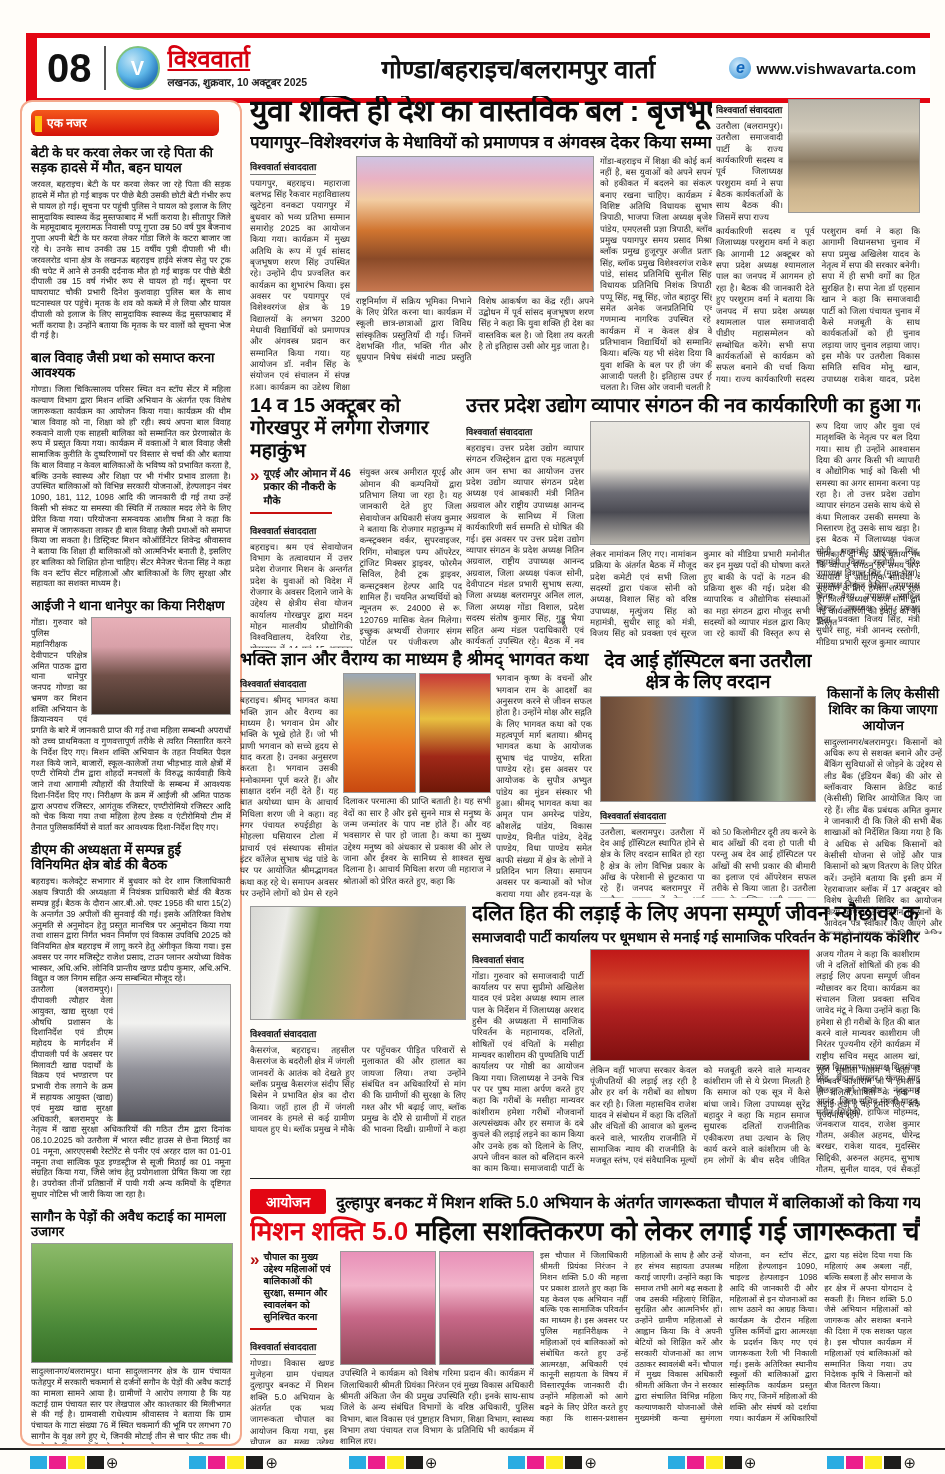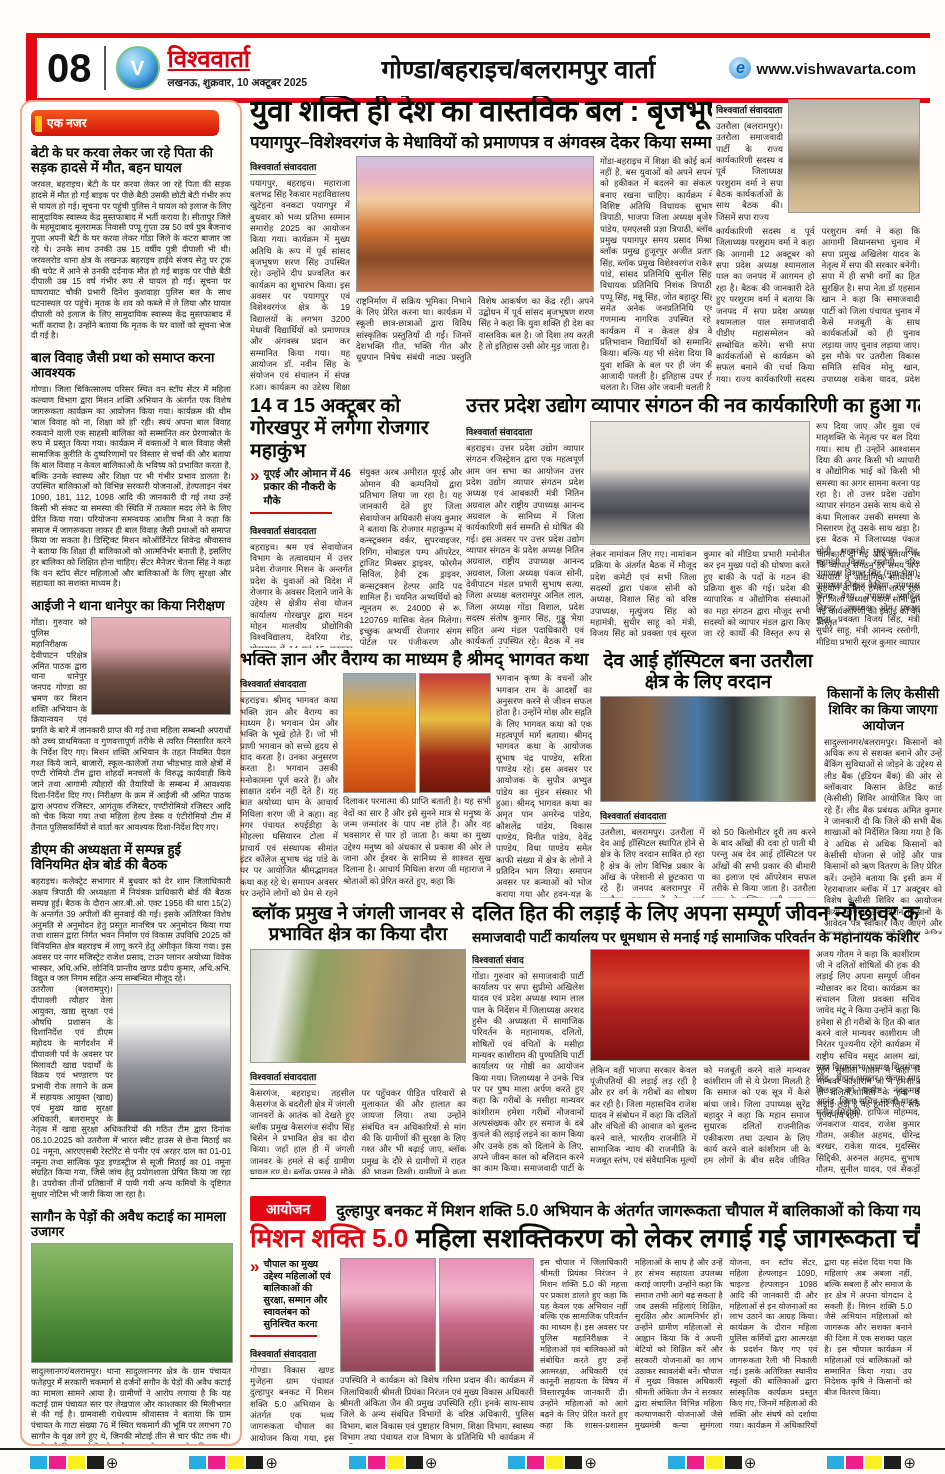--- a/index.html
+++ b/index.html
@@ -66,39 +66,39 @@
   .ugrid{display:grid;grid-template-columns:118px 220px 104px;gap:6px;margin-top:5px;}
   .ph-udyog{height:122px;background:linear-gradient(180deg,#e9e7e1 0%,#dfdbd3 38%,#6d6d75 58%,#4a4a52 74%,#b9b5ad 100%);}
   
   .a-bhagwat{left:240px;top:650px;width:352px;height:248px;}
   .a-bhagwat h1{font-size:17.5px;white-space:nowrap;line-height:1.1;}
   .bgrid{display:grid;grid-template-columns:98px 148px 96px;gap:5px;margin-top:4px;}
   .bphotos{display:flex;gap:3px;}
   .ph-bg1{width:72px;height:118px;background:linear-gradient(180deg,#9aa8b8 0%,#e8a830 32%,#e87820 62%,#c84810 100%);}
   .ph-bg2{width:72px;height:118px;background:linear-gradient(180deg,#c83838 0%,#e8c040 38%,#a02818 70%,#701808 100%);}
   
-  .a-deveye{left:600px;top:650px;width:216px;height:248px;}
+  .a-deveye{left:600px;top:650px;width:216px;height:248px;font-family:Liberation Serif, serif;}
   .a-deveye h1{font-size:19px;line-height:1.12;text-align:center;}
   .ph-deveye{height:104px;margin:3px 0;background:linear-gradient(90deg,#6a4a38 0%,#8a6548 22%,#4878a8 45%,#303838 62%,#98a890 84%,#786048 100%);}
   
   .a-kcc{left:824px;top:686px;width:118px;height:248px;}
   .a-kcc h1{font-size:13.2px;line-height:1.2;text-align:center;}
   
   .a-block{left:250px;top:902px;width:216px;height:272px;}
   .a-block h1{font-size:18.5px;line-height:1.15;text-align:center;}
   .ph-block{height:112px;margin:4px 0 3px;background:linear-gradient(100deg,#d8d8d4 0%,#ecece8 16%,#8aa060 30%,#b89a6a 54%,#988a6a 74%,#a89878 100%);}
   
   .a-dalit{left:472px;top:902px;width:448px;height:272px;}
   .a-dalit h1{font-size:20.5px;white-space:nowrap;line-height:1.1;}
   .a-dalit h2{font-size:13.8px;margin:2px 0 3px;white-space:nowrap;color:#0c0c0c;font-weight:bold;}
   .dgrid{display:grid;grid-template-columns:112px 220px 104px;gap:6px;}
   .ph-dalit{height:110px;background:linear-gradient(180deg,#c01818 0%,#d04028 30%,#b02020 56%,#801010 100%);}
   
   .a-mission{left:250px;top:1178px;width:670px;height:266px;}
-  .strip{display:flex;align-items:flex-end;gap:10px;border-top:1.5px solid #222;padding-top:17px;}
+  .strip{display:flex;align-items:center;gap:10px;border-top:1.5px solid #222;padding-top:10px;}
   .striplabel{background:#e30613;color:#fff;font-weight:bold;font-size:14px;padding:3px 16px;border-radius:2px;}
   .striphead{font-size:16px;font-weight:bold;color:#0c0c0c;white-space:nowrap;}
   .a-mission h1{font-size:26px;line-height:1.05;margin-top:4px;white-space:nowrap;}
   .redspan{color:#e30613;font-weight:bold;}
   .msgrid{display:grid;grid-template-columns:84px 194px 372px;gap:6px;margin-top:6px;}
   .msphotos{display:flex;gap:3px;}
   .ph-ms1,.ph-ms2{width:95px;height:112px;background:linear-gradient(180deg,#e890b8 0%,#f2b4ca 30%,#c86888 58%,#904858 100%);}
   .ph-police{width:138px;height:96px;float:right;margin:0 0 2px 4px;background:linear-gradient(180deg,#e8b0b8 0%,#d8a0a8 30%,#705048 60%,#403028 100%);}
   .ph-van{width:112px;height:136px;float:right;margin:0 0 2px 4px;background:linear-gradient(180deg,#dcdcdc 0%,#f2f2f0 28%,#92929a 62%,#585860 100%);}
   .ph-field{width:100%;height:118px;margin:2px 0 3px;background:linear-gradient(180deg,#8cba6a 0%,#68a048 40%,#4a8838 70%,#387028 100%);}
@@ -252,21 +252,20 @@
     <span class="byline">विश्ववार्ता संवाददाता</span>
     <div class="bd cols2" style="height:112px;">उतरौला, बलरामपुर। उतरौला में देव आई हॉस्पिटल स्थापित होने से क्षेत्र के लिए वरदान साबित हो रहा है क्षेत्र के लोग विभिन्न प्रकार के आँख के परेशानी से छुटकारा पा रहे हैं। जनपद बलरामपुर में उतरौला बाजार में देव आई हॉस्पिटल खुलने से चारों ओर खुशियों की लहर दौड़ पड़ी है लोगों को 50 किलोमीटर दूरी तय करने के बाद आँखों की दवा हो पाती थी परन्तु अब देव आई हॉस्पिटल पर आँखों की सभी प्रकार की बीमारी का इलाज एवं ऑपरेशन सफल तरीके से किया जाता है। उतरौला नगर के मस्जिद अली खान का कहना है कि देव आई हॉस्पिटल जबसे खुला उतरौला क्षेत्र के लोगों का सर्व कल्याण हो गया आँख में किसी प्रकार की दिक्कत होने पर तुरन्त इलाज हो जाता है तथा मरीजों को राहत मिल जाती है। हॉस्पिटल में मरीजों को मोतिया बिन्दु, सबलबाई, कार्निया एवं सभी प्रकार का सफल ऑपरेशन किया जाता है।</div>
   </section>
 
   <section class="art a-kcc">
     <h1>किसानों के लिए केसीसी शिविर का किया जाएगा आयोजन</h1>
     <div class="bd" style="margin-top:3px;">सादुल्लानगर/बलरामपुर। किसानों को अधिक रूप से सशक्त बनाने और उन्हें बैंकिंग सुविधाओं से जोड़ने के उद्देश्य से लीड बैंक (इंडियन बैंक) की ओर से ब्लॉकवार किसान क्रेडिट कार्ड (केसीसी) शिविर आयोजित किए जा रहे हैं। लीड बैंक प्रबंधक अमित कुमार ने जानकारी दी कि जिले की सभी बैंक शाखाओं को निर्देशित किया गया है कि वे अधिक से अधिक किसानों को केसीसी योजना से जोड़ें और पात्र किसानों को ऋण वितरण के लिए प्रेरित करें। उन्होंने बताया कि इसी क्रम में रेहराबाजार ब्लॉक में 17 अक्टूबर को विशेष केसीसी शिविर का आयोजन किया जाएगा। इस दौरान किसानों के आवेदन पत्र स्वीकार किए जाएंगे और पात्रता के अनुसार उन्हें किसान क्रेडिट कार्ड जारी किए जाएंगे। प्रबंधक ने किसानों से अपील की है कि वे आवश्यक दस्तावेजों के साथ शिविर स्थल पर पहुंचकर योजना का लाभ उठाएं।</div>
   </section>
 
   <section class="art a-block">
-    <h1>ब्लॉक प्रमुख ने जंगली जानवर से प्रभावित क्षेत्र का किया दौरा</h1>
     <div class="ph ph-block bimg"></div>
     <span class="byline">विश्ववार्ता संवाददाता</span>
     <div class="bd cols2" style="height:102px;">कैसरगंज, बहराइच। तहसील कैसरगंज के बदरौली क्षेत्र में जंगली जानवरों के आतंक को देखते हुए ब्लॉक प्रमुख कैसरगंज संदीप सिंह बिसेन ने प्रभावित क्षेत्र का दौरा किया। जहाँ हाल ही में जंगली जानवर के हमले से कई ग्रामीण घायल हुए थे। ब्लॉक प्रमुख ने मौके पर पहुँचकर पीड़ित परिवारों से मुलाकात की और हालात का जायजा लिया। तथा उन्होंने संबंधित वन अधिकारियों से मांग की कि ग्रामीणों की सुरक्षा के लिए गश्त और भी बढ़ाई जाए, ब्लॉक प्रमुख के दौरे से ग्रामीणों में राहत की भावना दिखी। ग्रामीणों ने कहा कि जनप्रतिनिधियों का मौके पर पहुँचना हमारे लिए भरोसा जगाने वाला कदम है।</div>
   </section>
 
   <section class="art a-dalit">
     <h1>दलित हित की लड़ाई के लिए अपना सम्पूर्ण जीवन न्यौछावर कर दिया</h1>
     <h2>समाजवादी पार्टी कार्यालय पर धूमधाम से मनाई गई सामाजिक परिवर्तन के महानायक कांशीराम की पुण्यतिथि</h2>
     <div class="dgrid">
       <div>

